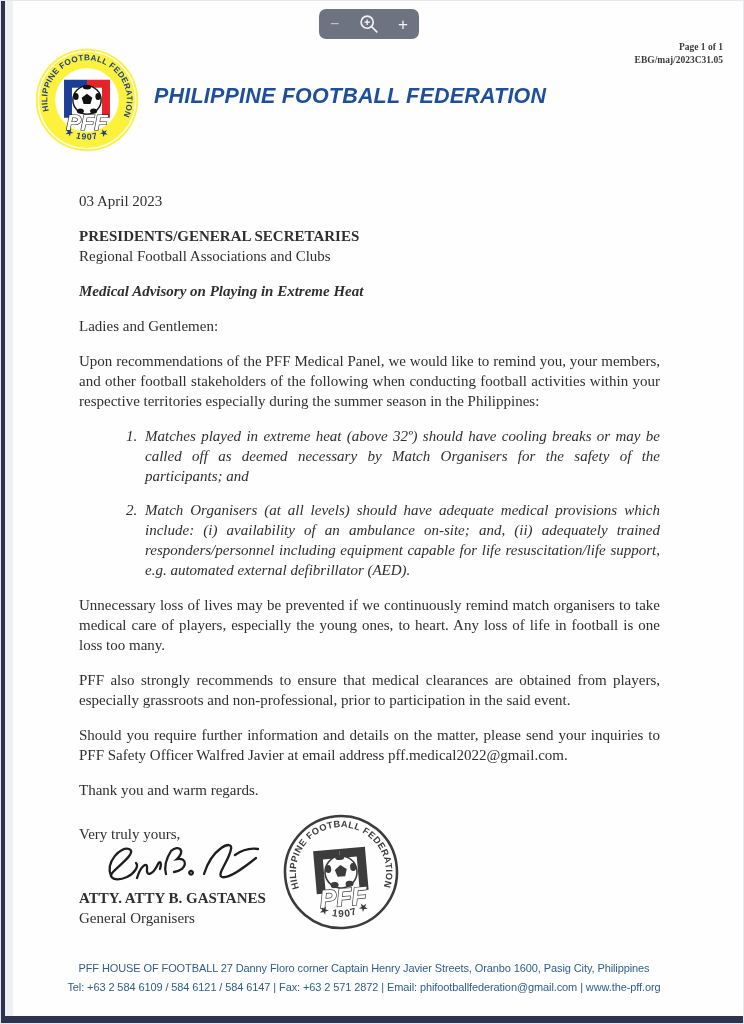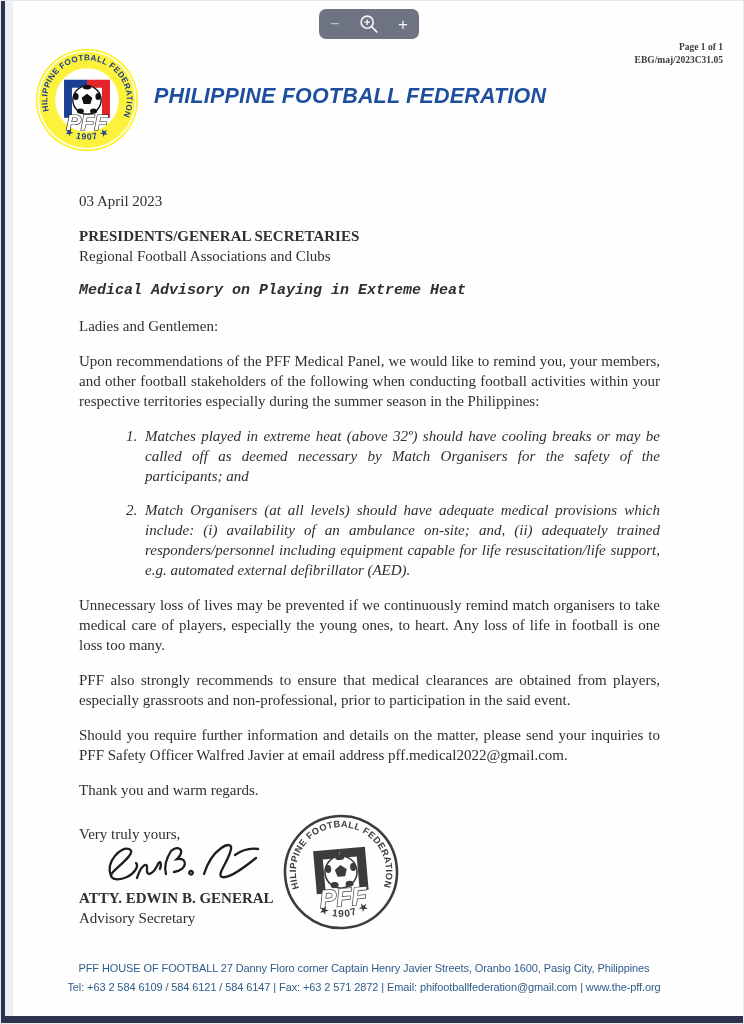--- a/index.html
+++ b/index.html
@@ -26,21 +26,21 @@
   .logo-svg{width:106px;height:106px;}
   .org-title{margin:0 0 8px 0;font-family:"Liberation Sans",sans-serif;font-style:italic;
              font-weight:700;font-size:21.5px;letter-spacing:.2px;color:#1d4f9e;white-space:nowrap;}
 
   
   .content{position:absolute;left:78px;right:83px;top:190px;font-size:15px;line-height:20px;}
   .content p{margin:0 0 15px 0;text-align:justify;}
   .date{margin:6px 0 34px 0;}
   .recipient{margin:0 0 15px 0;line-height:20px;}
   .recipient .bold{font-weight:bold;}
-  .subject{font-weight:bold;font-style:italic;margin:0 0 15px 0;font-family:Liberation Mono, monospace;}
+  .subject{font-weight:bold;font-style:italic;margin:0 0 15px 0;}
   .salutation{margin:0 0 16px 0;text-align:left;}
   ol.advisory{margin:0 0 15px 0;padding:0 0 0 62px;}
   ol.advisory li{margin:12px 0 14px 0;text-align:justify;padding-left:4px;line-height:20px;font-style:italic;}
   .closing{text-align:left;}
 
   .sig-area{position:relative;margin-top:24px;}
   .signatory{position:relative;margin-top:44px;}
   .sig-scribble{position:absolute;left:22px;top:-52px;width:172px;height:62px;}
   .sig-name{font-weight:bold;font-size:15px;}
   .sig-title{font-size:15px;}
@@ -135,22 +135,22 @@
         <svg class="sig-scribble" viewBox="0 0 172 62">
           <g fill="none" stroke="#1e1e1e" stroke-width="2.3" stroke-linecap="round">
             <path d="M10,40 C4,26 20,10 28,13 C36,16 20,28 12,36 C6,42 15,46 26,41 C34,37 38,30 35,27"></path>
             <path d="M36,42 C40,29 47,25 46,33 C45,41 52,39 57,28 C59,24 61,27 59,33"></path>
             <path d="M70,15 C78,8 85,15 76,23 C87,21 87,34 73,36 M70,15 C65,23 63,31 65,38"></path>
             <path d="M90,35 a1.8,1.8 0 1 0 0.1,0"></path>
             <path d="M103,38 C111,12 132,3 130,13 C128,25 115,39 121,41 C127,43 144,31 155,22"></path>
             <path d="M134,19 C141,14 150,12 157,13"></path>
           </g>
         </svg>
-        <div class="sig-name">ATTY. EDWIN B. GENERAL</div>
-        <div class="sig-title">Advisory Secretary</div>
+        <div class="sig-name">ATTY. ATTY B. GASTANES</div>
+        <div class="sig-title">General Organisers</div>
       </div>
 
       <svg class="stamp-svg" viewBox="0 0 120 120">
         <defs>
           <path id="stampArcTop" d="M 17.7 75.4 A 45 45 0 1 1 102.3 75.4" fill="none"></path>
           <path id="stampArcBottom" d="M 24.5 87.9 A 45.5 45.5 0 0 0 95.5 87.9" fill="none"></path>
         </defs>
         <circle cx="60" cy="60" r="56" fill="none" stroke="#2c2c2c" stroke-width="2.6"></circle>
         <text font-family="Liberation Sans, sans-serif" font-size="9.3" font-weight="bold" fill="#2c2c2c" letter-spacing="0.4">
           <textPath href="#stampArcTop" startOffset="50%" text-anchor="middle">PHILIPPINE FOOTBALL FEDERATION</textPath>

